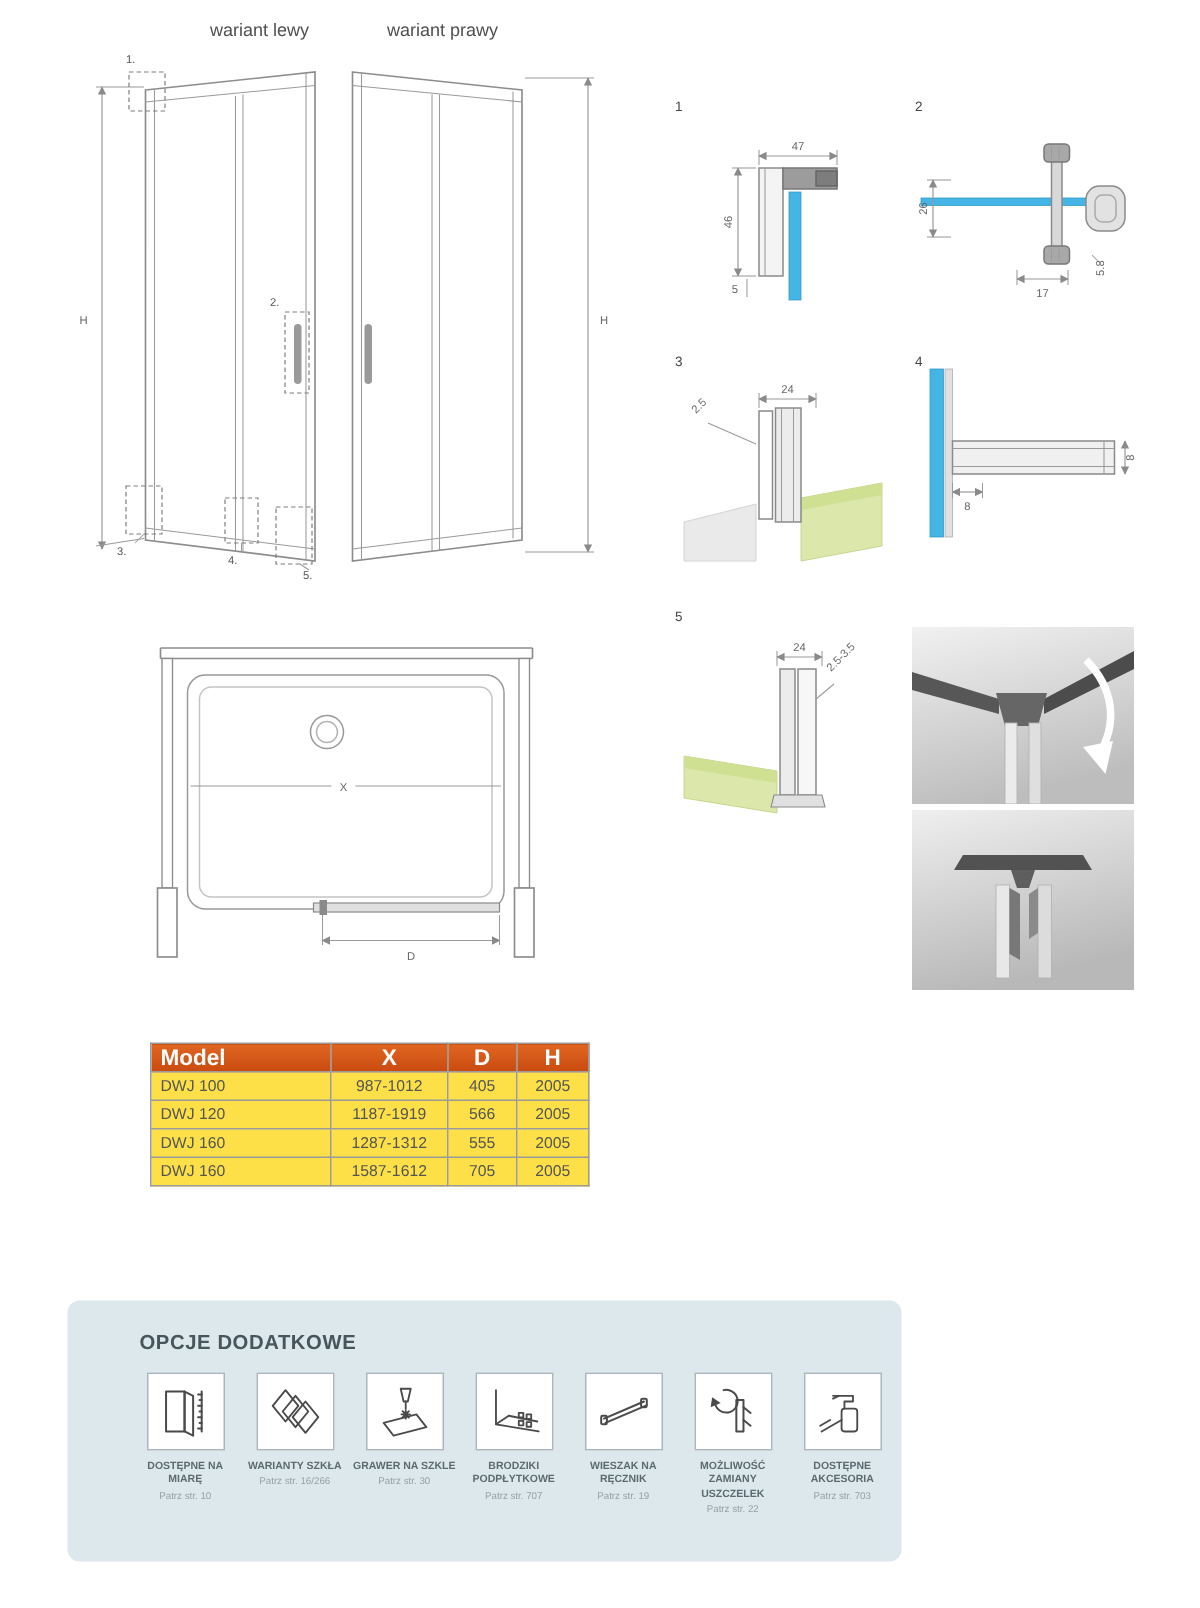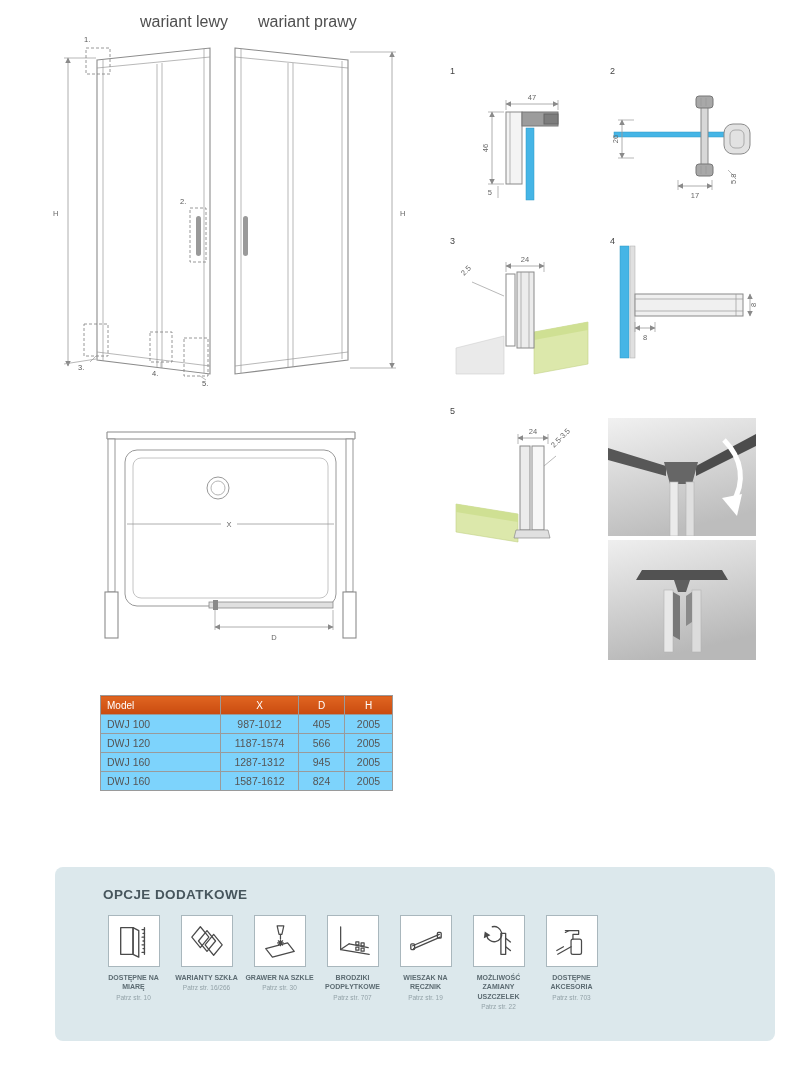--- a/index.html
+++ b/index.html
@@ -1,34 +1,34 @@
 <!DOCTYPE html>
 <html><head>
 <meta charset="utf-8">
 <style>
   *{margin:0;padding:0;box-sizing:border-box}
   html,body{background:#fff}
   body{font-family:"Liberation Sans",sans-serif}
   .page{position:relative;width:800px;height:1072px;background:#fff;overflow:hidden}
   .abs{position:absolute}
-  .variant-label{position:absolute;top:13px;font-size:16px;color:#4f4f4f}
+  .variant-label{position:absolute;top:13px;font-size:12px;color:#4f4f4f}
   svg text{font-family:"Liberation Sans",sans-serif}
   .detail-num{font-size:9px;fill:#444}
   .dimtxt{font-size:7.5px;fill:#666}
   .callout{font-size:7.5px;fill:#555}
   .dim{stroke:#9a9a9a;stroke-width:.8;fill:none}
   .thin{stroke:#9a9a9a;stroke-width:.7;fill:none}
   .outline{stroke:#8c8c8c;stroke-width:1.1;fill:#fff}
   .dashed{stroke:#7f7f7f;stroke-width:.8;fill:none;stroke-dasharray:3 2}
   .spec-table{position:absolute;left:100px;top:695px;border-collapse:collapse;table-layout:fixed;font-size:10.5px;color:#555}
   .spec-table th,.spec-table td{border:1px solid #9a9a9a;height:19px;padding:0 6px;text-align:center}
-  .spec-table th{background:linear-gradient(#e06520,#c94b10);color:#fff;font-weight:normal;font-size:10px}
+  .spec-table th{background:linear-gradient(#e06520,#c94b10);color:#fff;font-weight:bold;font-size:15px}
   .spec-table th.c-model,.spec-table td.c-model{text-align:left}
-  .spec-table td{background:#7dd3fc}
-  .options-panel{position:absolute;left:55px;top:867px;width:720px;height:174px;background:#dce8ec;border-radius:8px}
+  .spec-table td{background:#fde047}
+  .options-panel{position:absolute;left:45px;top:867px;width:556px;height:174px;background:#dce8ec;border-radius:8px}
   .options-title{position:absolute;left:48px;top:20px;font-size:13.5px;font-weight:bold;color:#47565d;letter-spacing:.4px}
   .options-items{position:absolute;left:42px;top:48px;display:flex}
   .option-item{width:73px;text-align:center}
   .icon-box{width:52px;height:52px;margin:0 auto;background:#fff;border:1px solid #a9b7bd;display:flex;align-items:center;justify-content:center}
   .option-label{margin-top:6px;font-size:7px;font-weight:bold;color:#5c6b72;line-height:1.35;padding:0 2px}
   .option-ref{margin-top:2px;font-size:6.5px;color:#93a2a8}
 </style>
 </head>
 <body>
 
@@ -302,34 +302,34 @@
     </thead>
     <tbody>
       <tr>
         <td class="c-model">DWJ 100</td>
         <td>987-1012</td>
         <td>405</td>
         <td>2005</td>
       </tr>
       <tr>
         <td class="c-model">DWJ 120</td>
-        <td>1187-1574</td>
+        <td>1187-1919</td>
         <td>566</td>
         <td>2005</td>
       </tr>
       <tr>
         <td class="c-model">DWJ 160</td>
         <td>1287-1312</td>
-        <td>945</td>
+        <td>555</td>
         <td>2005</td>
       </tr>
       <tr>
         <td class="c-model">DWJ 160</td>
         <td>1587-1612</td>
-        <td>824</td>
+        <td>705</td>
         <td>2005</td>
       </tr>
     </tbody>
   </table>
 
   <div class="options-panel">
     <div class="options-title">OPCJE DODATKOWE</div>
     <div class="options-items">
 
       <div class="option-item">

